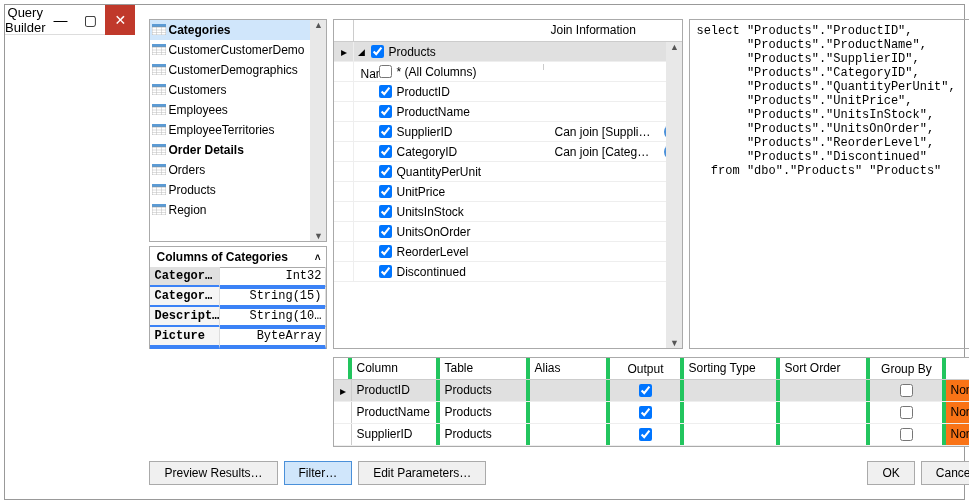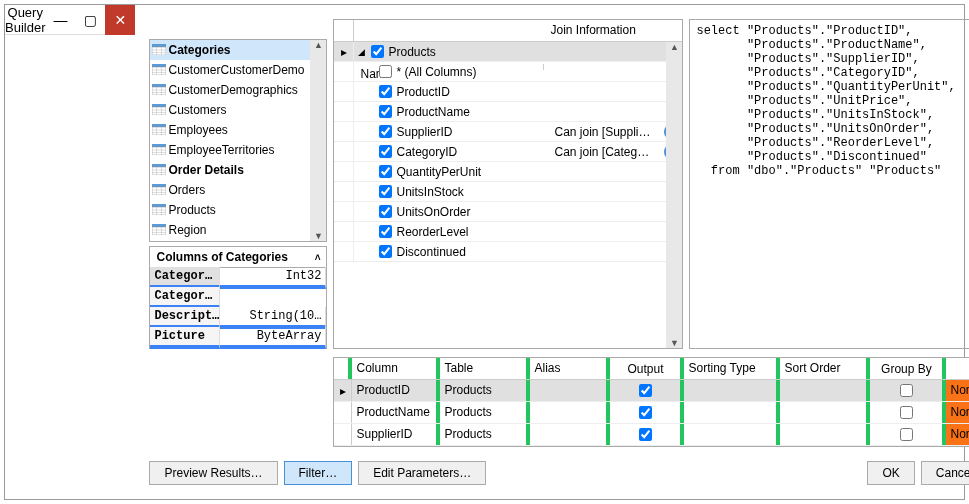--- a/index.html
+++ b/index.html
@@ -5,21 +5,21 @@
 * { box-sizing: border-box; margin: 0; padding: 0; font-family: "Segoe UI", Tahoma, sans-serif; font-size: 12px; }
 body { background: #fff; padding: 4px; }
 .window { border: 1px solid #999; width: 961px; height: 496px; display: flex; flex-direction: row; background: #fff; }
 .titlebar { display: flex; align-items: center; height: 30px; border-bottom: 1px solid #ddd; }
 .title { flex: 1; text-align: center; font-size: 13px; }
 .winbtns { display: flex; }
 .winbtn { width: 30px; height: 30px; display: flex; align-items: center; justify-content: center; font-size: 14px; }
 .winbtn.close { background: #c0392b; color: #fff; }
 .content { flex: 1; display: flex; flex-direction: column; padding: 14px; gap: 8px; min-height: 0; }
 .topgrid { flex: 1; display: flex; gap: 6px; min-height: 0; }
-.leftpane { width: 178px; display: flex; flex-direction: column; gap: 4px; margin-top: 20px; }
+.leftpane { width: 178px; display: flex; flex-direction: column; gap: 4px; }
 .tablelist { border: 1px solid #aaa; flex: 1; overflow: hidden; position: relative; }
 .tablelist .scroll { position: absolute; right: 0; top: 0; bottom: 0; width: 16px; background: #e8e8e8; display:flex; flex-direction:column; justify-content:space-between; align-items:center;}
 .tablelist-inner { overflow:hidden; height:100%; margin-right:16px;}
 .trow { display: flex; align-items: center; height: 20px; padding-left: 2px; cursor: default; white-space: nowrap; overflow: hidden; }
 .trow .ticon { width: 14px; height: 12px; margin-right: 2px; display:inline-flex; }
 .trow.sel { background: #d0e6fb; }
 .trow.bold { font-weight: bold; }
 .colpanel { border: 1px solid #aaa; }
 .colhead { border-bottom: 1px solid #aaa; padding: 3px 6px; display:flex; align-items:center; gap:4px; font-weight: bold; background: #fff; }
 .colbody { display: flex; flex-direction: column; }
@@ -233,20 +233,21 @@
             <span>Columns of Categories</span>
             <span style="margin-left:auto;font-size:10px;">˄</span>
           </div>
           <div class="colbody" id="colbody">
               <div class="colrow first">
                 <div class="k">Categor…</div>
                 <div class="v">Int32</div>
               </div>
               <div class="colrow">
                 <div class="k">Categor…</div>
+                <div class="v">String(15)</div>
               </div>
               <div class="colrow">
                 <div class="k">Descript…</div>
                 <div class="v">String(10…</div>
               </div>
               <div class="colrow">
                 <div class="k">Picture</div>
                 <div class="v">ByteArray</div>
               </div>
             </div>
@@ -322,20 +323,30 @@
                 <span style="flex:1;overflow:hidden;">Can join [Categ…</span>
                 <span class="joinbtn">+</span>
               </div>
             </div>
             <div class="mrow indent">
               <div class="gutter"></div>
               <div class="chk">
                 <input type="checkbox" checked="" style="">
               </div>
               <div class="lbl">QuantityPerUnit</div>
+              <div class="join">
+                <span style="flex:1;"></span>
+              </div>
+            </div>
+            <div class="mrow indent">
+              <div class="gutter"></div>
+              <div class="chk">
+                <input type="checkbox" checked="" style="">
+              </div>
+              <div class="lbl">UnitPrice</div>
               <div class="join">
                 <span style="flex:1;"></span>
               </div>
             </div>
             <div class="mrow indent">
               <div class="gutter"></div>
               <div class="chk">
                 <input type="checkbox" checked="" style="">
               </div>
               <div class="lbl">UnitsInStock</div>

